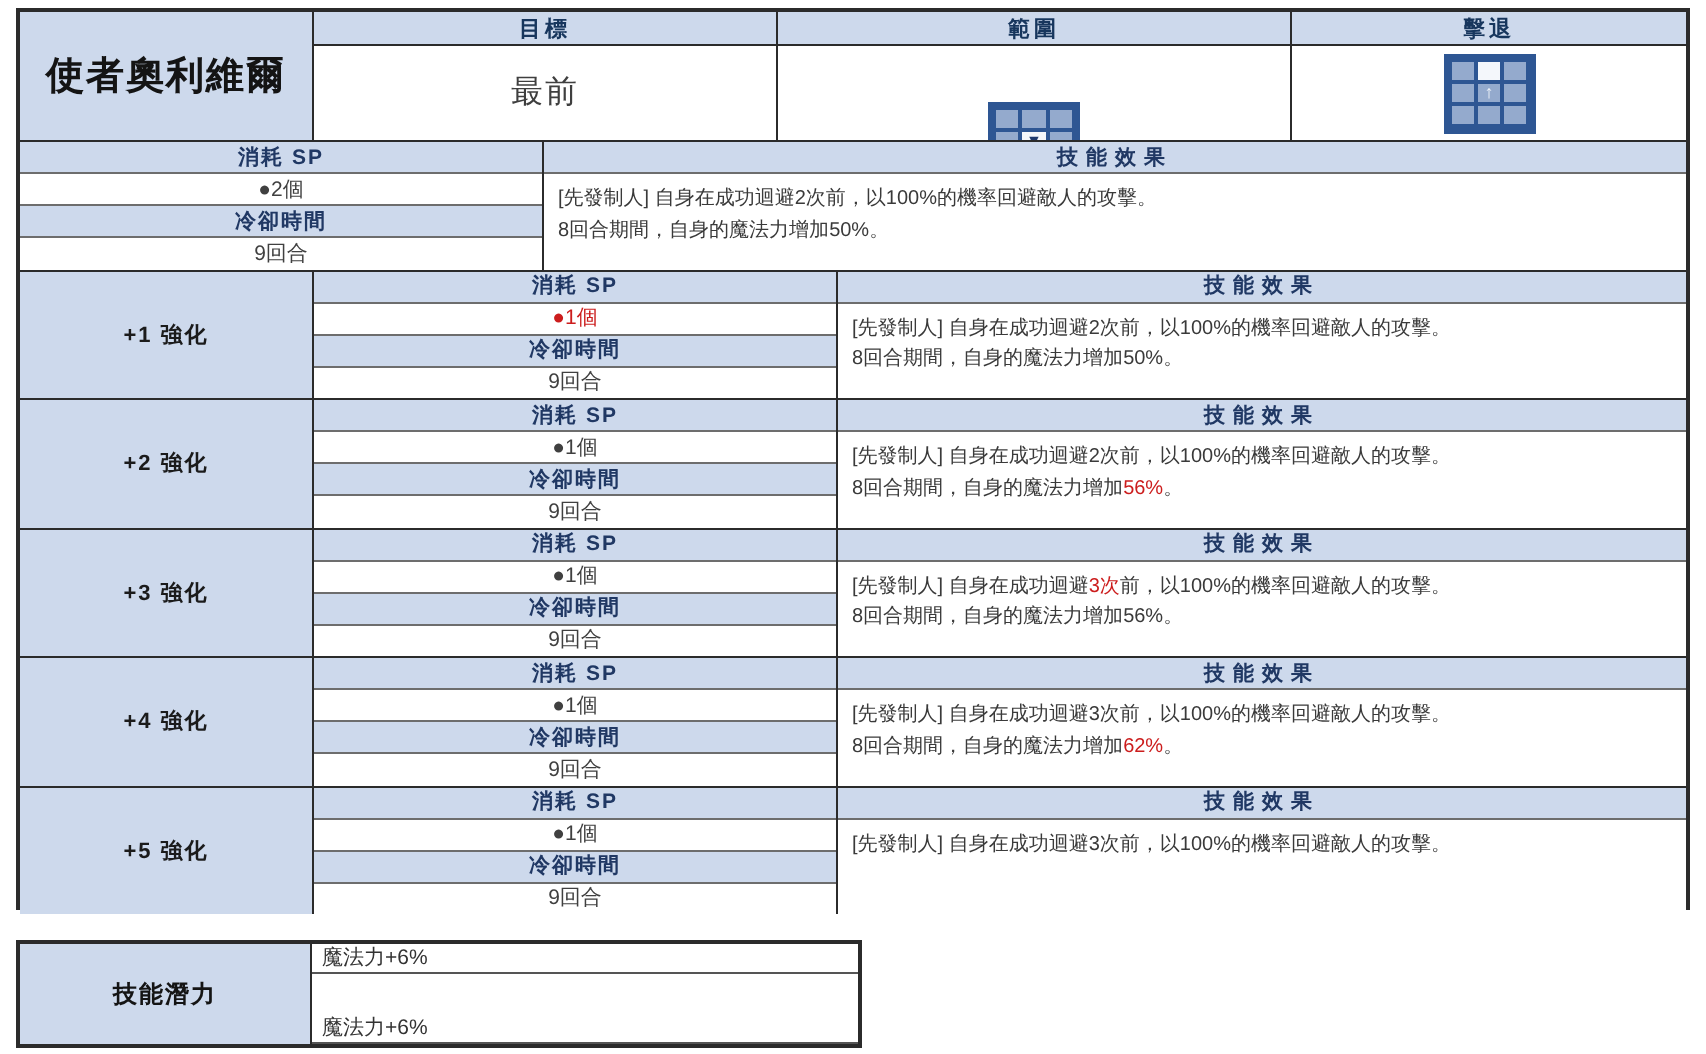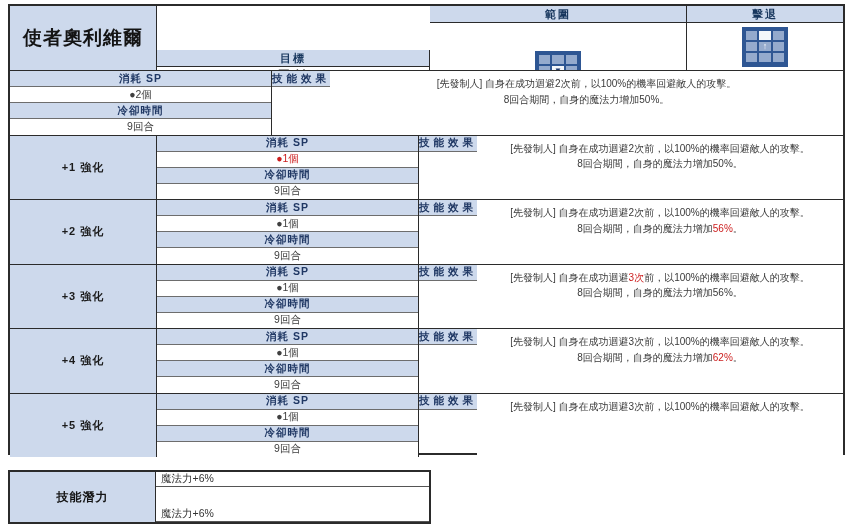--- a/index.html
+++ b/index.html
@@ -11,21 +11,21 @@
     position: absolute; left: 8px; top: 4px; width: 837px; height: 451px;
     border: 2px solid #2b2b2b; display: flex; flex-direction: column; background: #fff;
   }
   .hrow { display: flex; height: 64px; flex: none; }
   .col-name {
     width: 147px; flex: none; background: #cdd9ec; border-right: 1px solid #2b2b2b;
     display: flex; align-items: center; justify-content: center;
     font-size: 19px; font-weight: bold; color: #141414; letter-spacing: 1px;
   }
   .hcol { display: flex; flex-direction: column; }
-  .hcol-target { width: 273px; flex: none; border-right: 1px solid #2b2b2b; margin-top: 44px; }
+  .hcol-target { width: 232px; flex: none; border-right: 1px solid #2b2b2b; }
   .hcol-range { width: 257px; flex: none; border-right: 1px solid #2b2b2b; gap: 28px; }
   .hcol-kb { flex: 1; }
   .hlabel {
     height: 17px; flex: none; background: #cdd9ec; border-bottom: 1px solid #2b2b2b;
     display: flex; align-items: center; justify-content: center;
     font-size: 11px; font-weight: bold; color: #17365d; letter-spacing: 2px;
   }
   .hvalue { flex: 1; display: flex; align-items: center; justify-content: center; background: #fff; }
   .target-value { font-size: 16px; color: #3f3f3f; letter-spacing: 1px; }
 
@@ -44,21 +44,21 @@
   .level-cell {
     width: 147px; flex: none; background: #cdd9ec; border-right: 1px solid #2b2b2b;
     display: flex; align-items: center; justify-content: center;
     font-size: 11px; font-weight: bold; color: #1b1b1b; letter-spacing: 1px;
   }
   .mid-col { width: 262px; flex: none; border-right: 1px solid #2b2b2b; display: flex; flex-direction: column; }
   .sub { flex: 1; display: flex; align-items: center; justify-content: center; font-size: 10.5px; }
   .sub-head { background: #cdd9ec; font-weight: bold; color: #203864; border-bottom: 1px solid #6d6d6d; letter-spacing: 1px; }
   .sub-val { background: #fff; color: #404040; }
   .sub-val.mid-line { border-bottom: 1px solid #6d6d6d; }
-  .eff-col { flex: 1; display: flex; flex-direction: row; text-align: center; }
+  .eff-col { flex: 1; display: flex; flex-direction: column; }
   .eff-head {
     height: 16px; flex: none; background: #cdd9ec; border-bottom: 1px solid #6d6d6d;
     display: flex; align-items: center; justify-content: center;
     font-size: 10.5px; font-weight: bold; color: #203864; letter-spacing: 4px;
   }
   .eff-body { flex: 1; background: #fff; padding: 5px 7px 0 7px; font-size: 10px; color: #3a3a3a; line-height: 1.55; }
   .red { color: #cc1d1d; }
 
   
   .pot-table {

